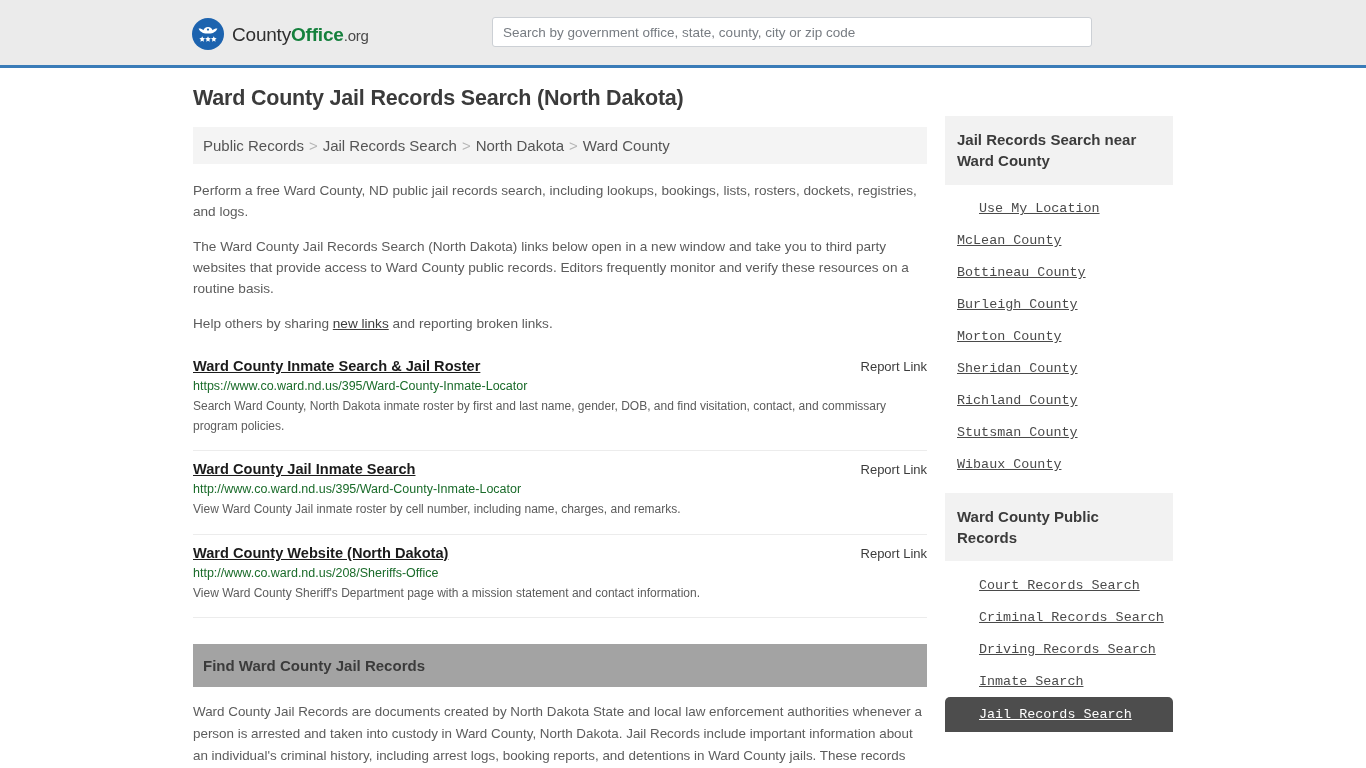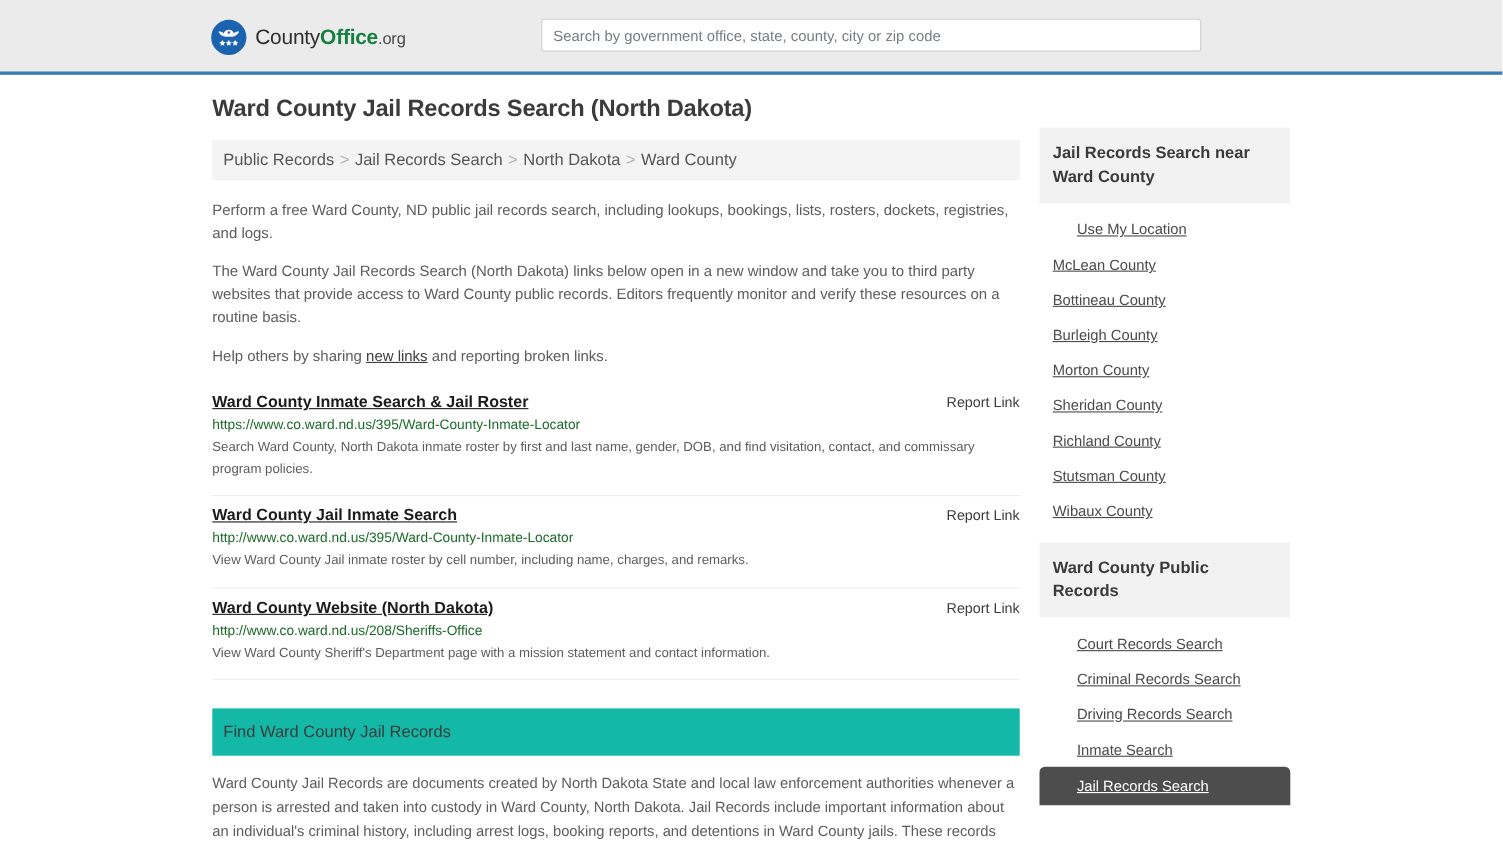--- a/index.html
+++ b/index.html
@@ -145,24 +145,24 @@
     font-size: 12px;
     color: #5c5c5c;
     line-height: 1.62;
     margin-top: 4px;
     max-width: 700px;
   }
 
   
   #find-section { margin-top: 26px; }
   #find-header {
-    background: #14b8a6;
+    background: #a3a3a3;
     padding: 13px 10px;
     font-size: 15px;
-    font-weight: normal;
+    font-weight: bold;
     color: #3b3b3b;
   }
   #find-body {
     font-size: 13.4px;
     line-height: 1.62;
     color: #5c5c5c;
     padding-top: 14px;
   }
 
   
@@ -176,20 +176,21 @@
     line-height: 1.42;
   }
   .panel-list { padding-top: 8px; }
   .panel-link {
     display: block;
     font-size: 13.4px;
     color: #4a4a4a;
     text-decoration: underline;
     padding: 8.5px 0 8.5px 12px;
     cursor: pointer;
+    font-family: Liberation Mono, monospace;
   }
   .panel-link.indent { padding-left: 34px; }
   .panel-link.active {
     background: #4d4d4d;
     color: #ffffff;
     border-radius: 5px 5px 0 0;
     text-decoration: underline;
     padding-top: 10px;
     padding-bottom: 10px;
   }

